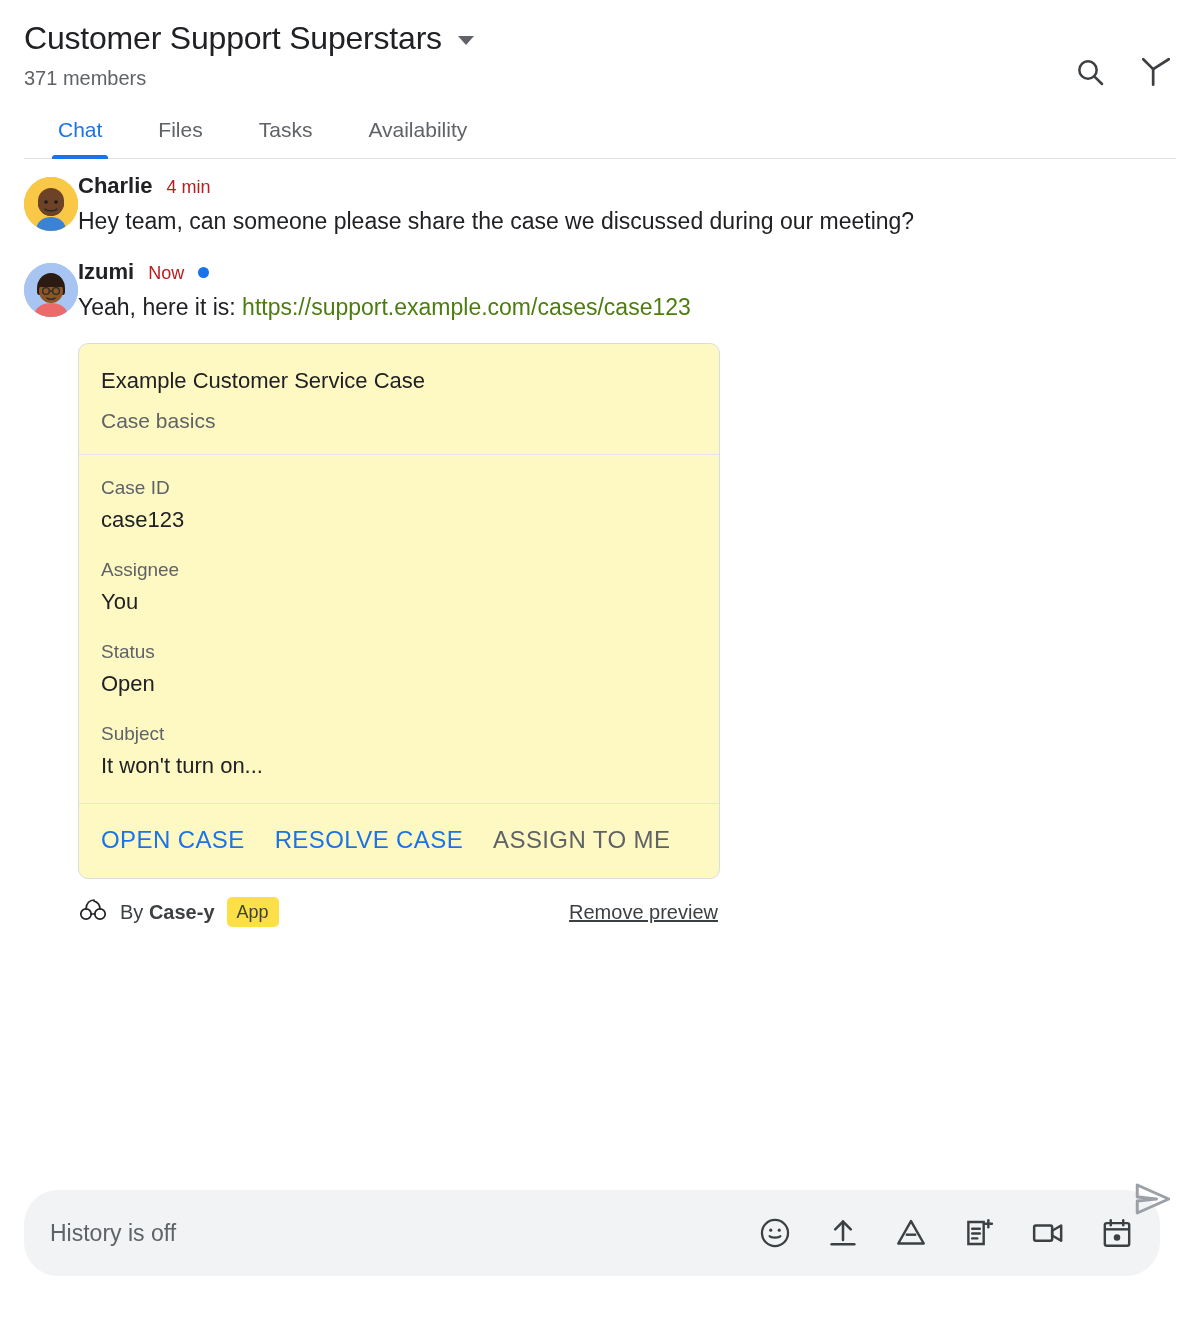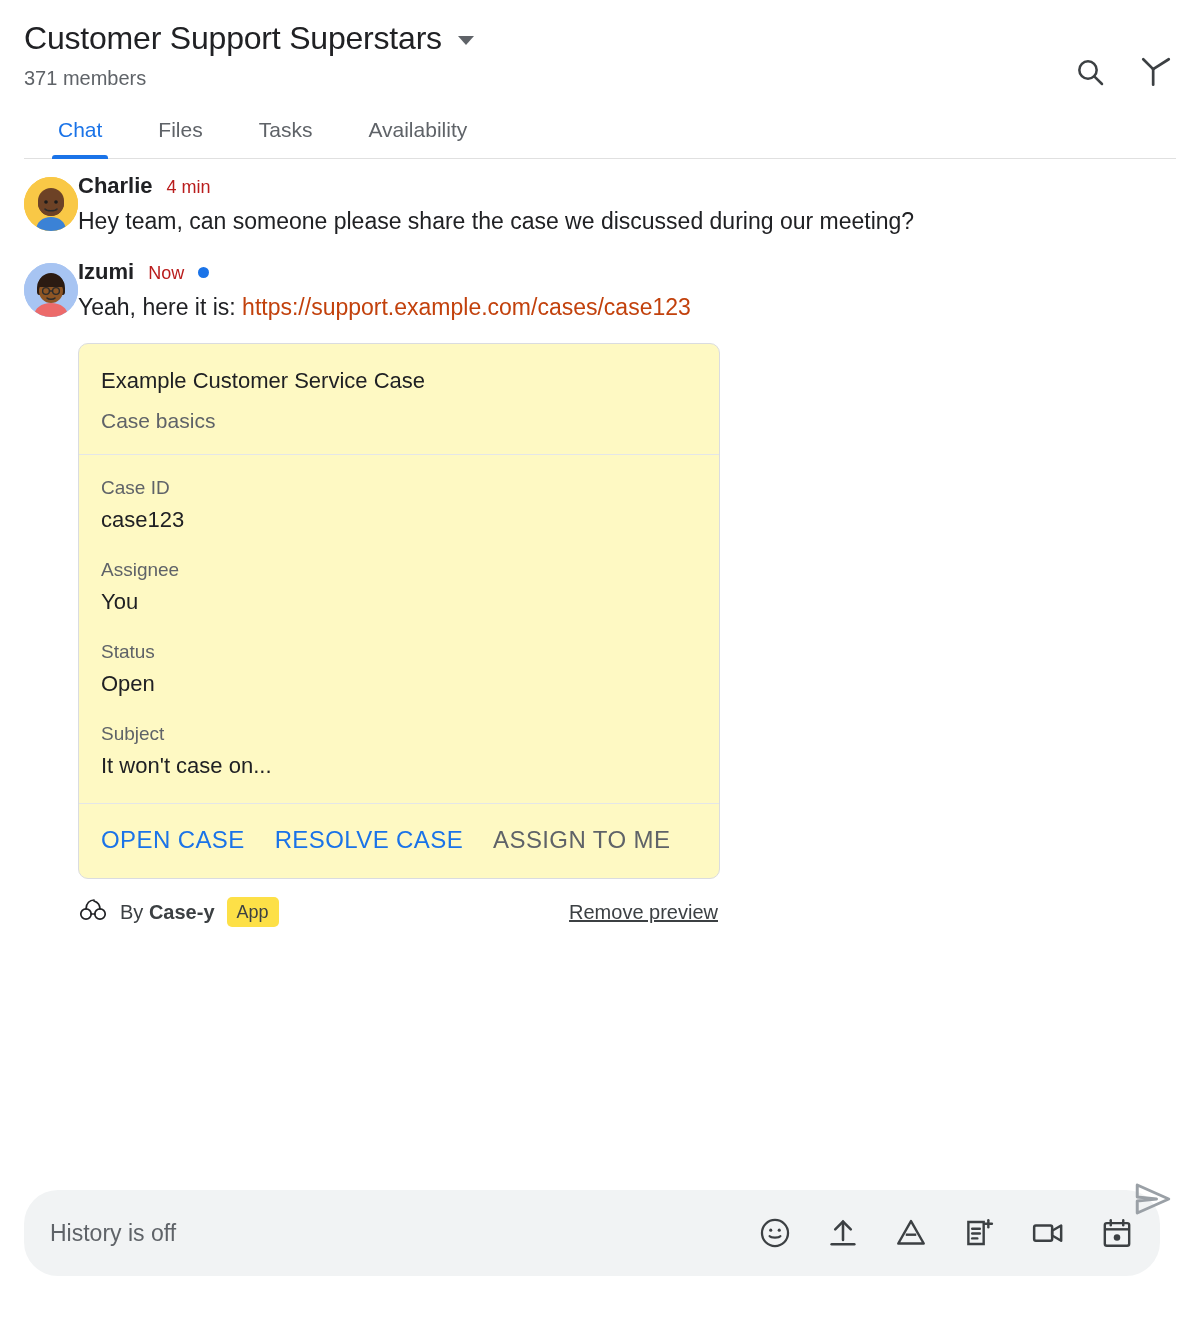--- a/index.html
+++ b/index.html
@@ -164,21 +164,21 @@
   }
   .msg-text {
     font-size: 23px;
     line-height: 36px;
     color: #202124;
     margin-top: 4px;
     max-width: 900px;
   }
   .msg-text a,
   .link {
-    color: #c2410c;
+    color: #4d7c0f;
     text-decoration: none;
   }
 
   
   .card {
     border: 1px solid #dadce0;
     border-radius: 10px;
     width: 640px;
     margin-top: 18px;
     background: #fef9c3;
@@ -397,21 +397,21 @@
             <div class="field">
               <div class="field-label">Assignee</div>
               <div class="field-value">You</div>
             </div>
             <div class="field">
               <div class="field-label">Status</div>
               <div class="field-value">Open</div>
             </div>
             <div class="field">
               <div class="field-label">Subject</div>
-              <div class="field-value">It won't case on...</div>
+              <div class="field-value">It won't turn on...</div>
             </div>
           </div>
           <div class="card-actions">
             <div class="card-action">OPEN CASE</div>
             <div class="card-action">RESOLVE CASE</div>
             <div class="card-action muted">ASSIGN TO ME</div>
           </div>
         </div>
 
         <div class="attribution">

